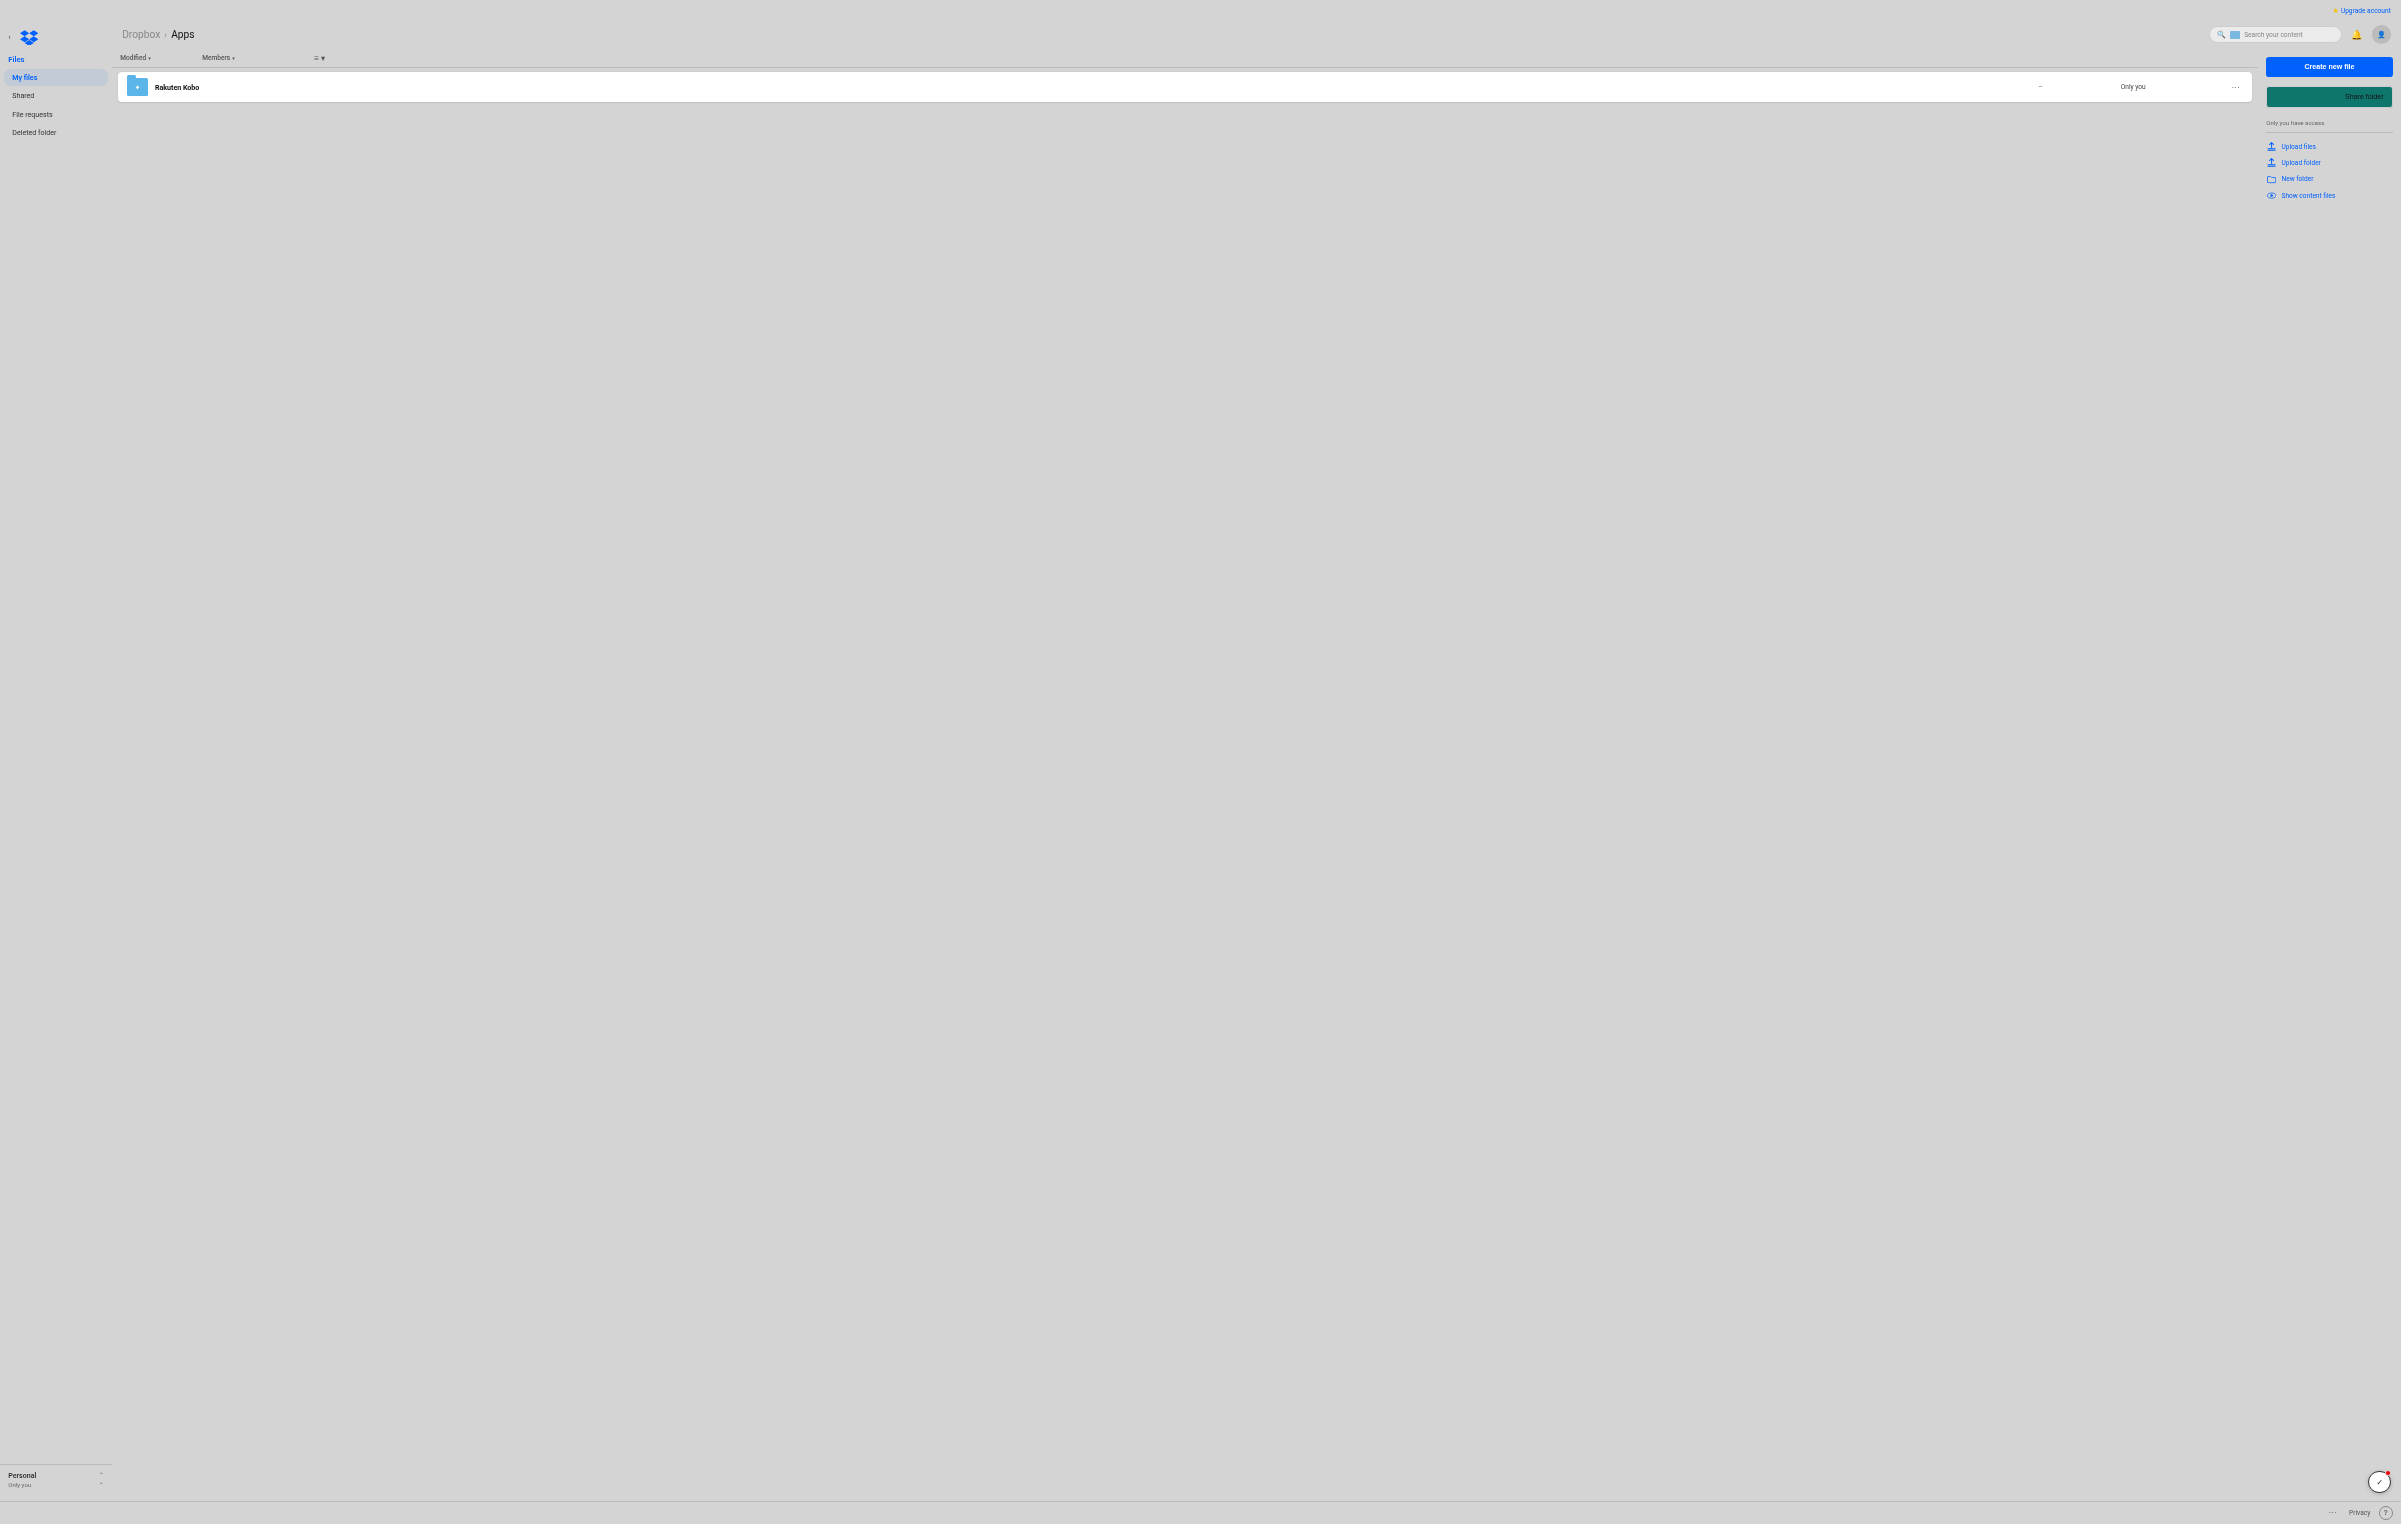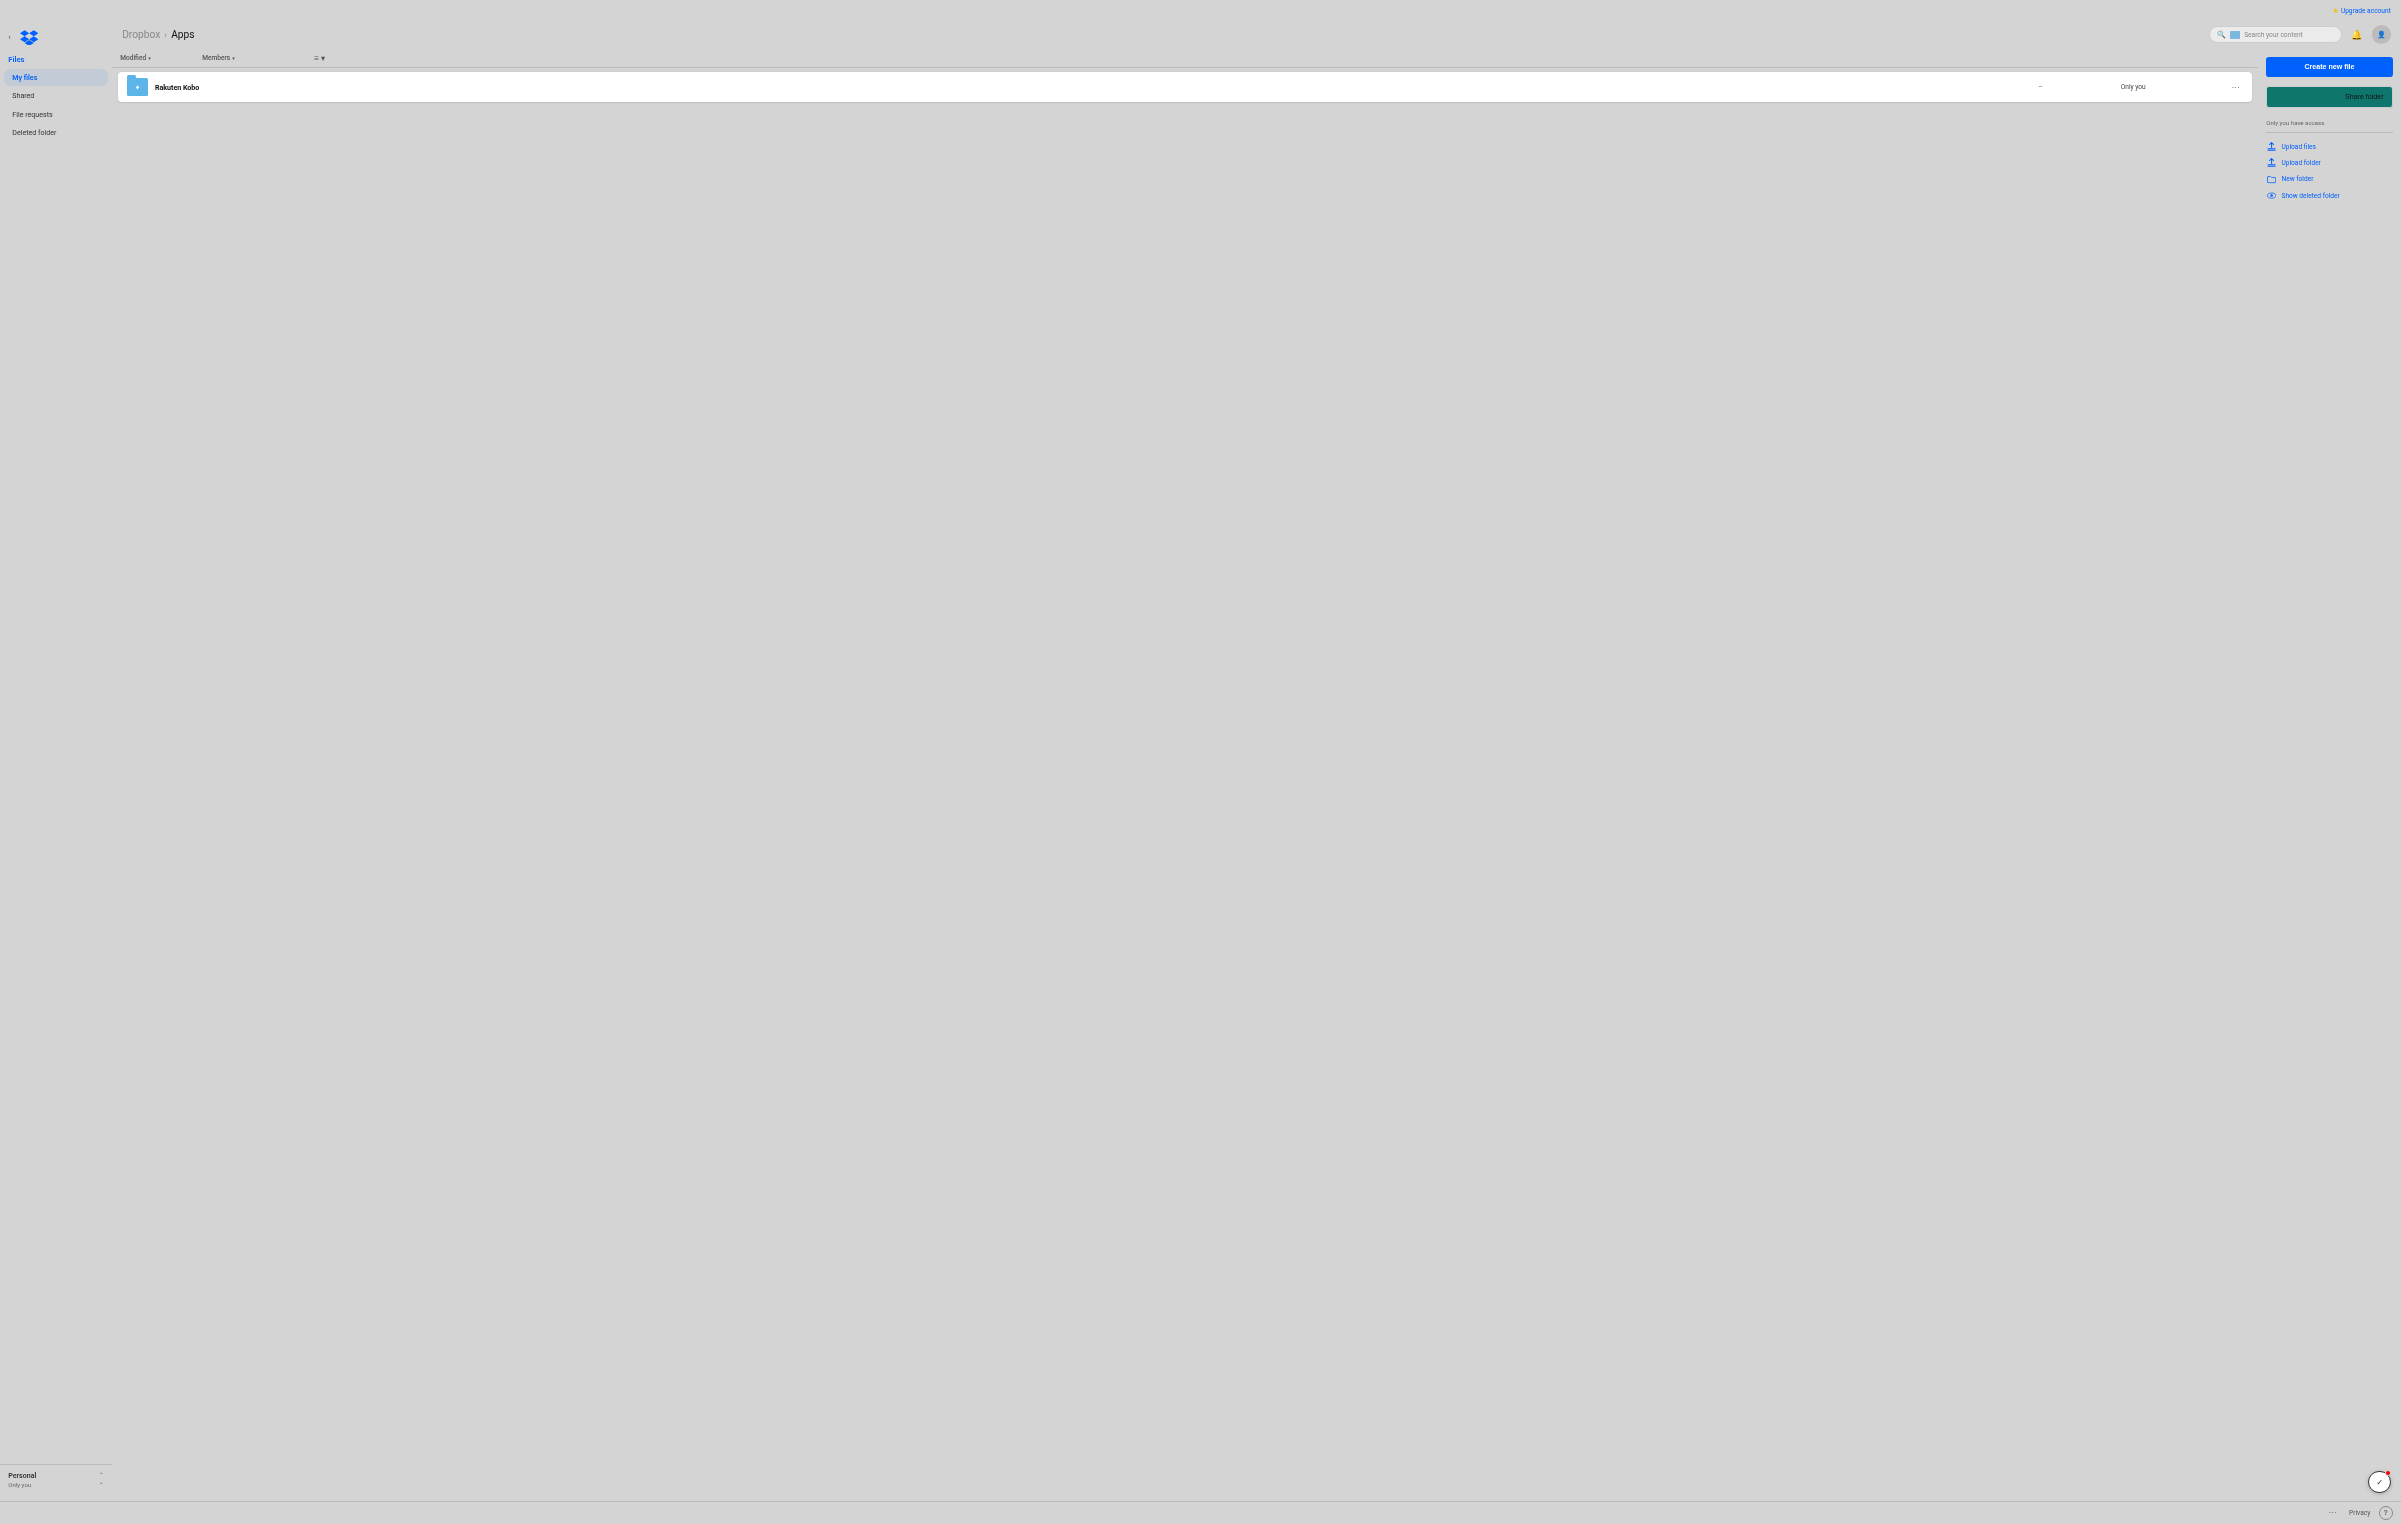--- a/index.html
+++ b/index.html
@@ -596,21 +596,21 @@
             <span>New folder</span>
           </a>
 
           <a class="action-link">
             <span class="action-link-icon">
               <svg width="9.2" height="9.2" viewBox="0 0 18 18" fill="none" xmlns="http://www.w3.org/2000/svg">
                 <ellipse cx="9" cy="9" rx="8" ry="5" stroke="#0061fe" stroke-width="1.5" fill="none"></ellipse>
                 <circle cx="9" cy="9" r="2.5" fill="#0061fe"></circle>
               </svg>
             </span>
-            <span>Show deleted folder</span>
+            <span>Show content files</span>
           </a>
 
         </div>
       </div>
 
     </div>
 
   </div>
 </div>
 

